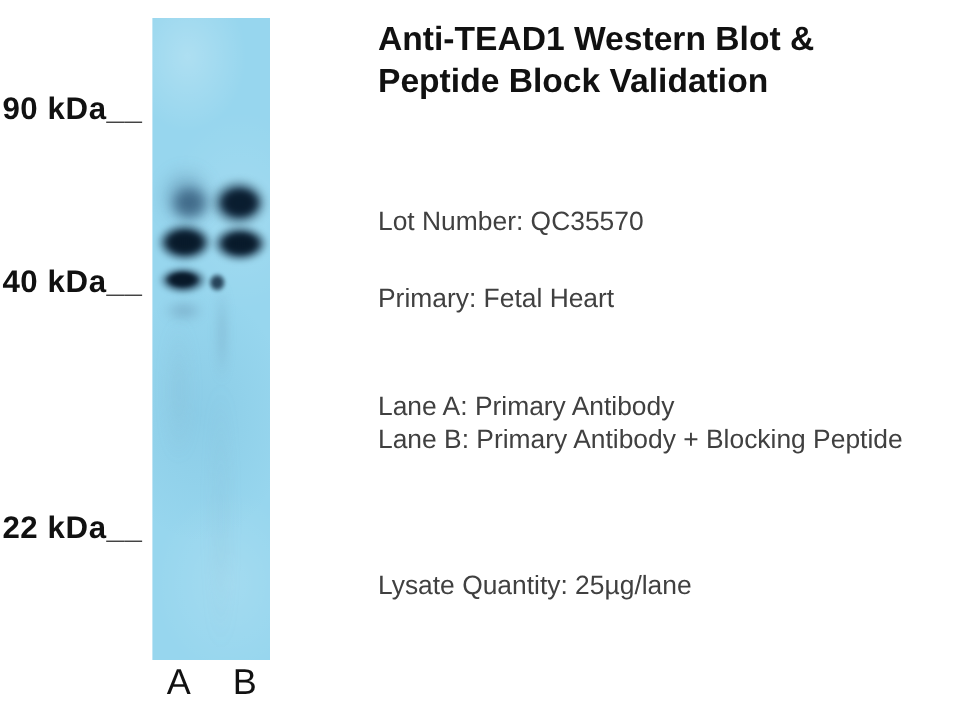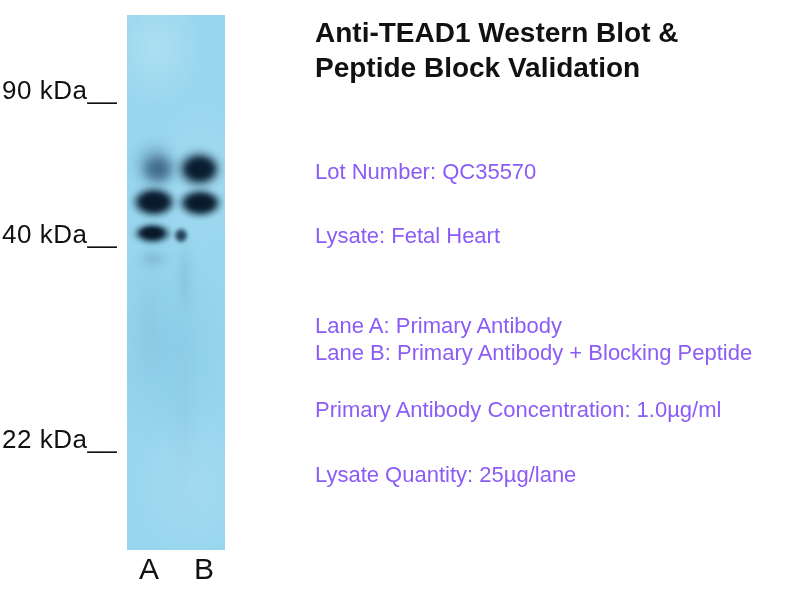--- a/index.html
+++ b/index.html
@@ -13,20 +13,21 @@
   }
   
   .marker{
     position:absolute;
     left:2px;
     font-size:26px;
     line-height:26px;
     color:#111;
     white-space:nowrap;
     letter-spacing:0.5px;
+    font-weight:bold;
   }
   
   #blot{
     position:absolute;
     left:127px;top:15px;
     width:98px;height:535px;
     background:
       radial-gradient(70px 90px at 30% 6%,  rgba(255,255,255,0.22), rgba(255,255,255,0) 70%),
       radial-gradient(90px 120px at 75% 30%, rgba(255,255,255,0.10), rgba(255,255,255,0) 70%),
       radial-gradient(100px 140px at 40% 62%, rgba(40,120,165,0.10), rgba(40,120,165,0) 75%),
@@ -45,21 +46,22 @@
   }
   #lane-label-a{left:139px;}
   #lane-label-b{left:194px;}
   
   .info-text{
     position:absolute;
     left:315px;
     font-size:22px;
     line-height:24px;
     white-space:nowrap;
-    color:#8b5cf6;
+    color:#404040;
+    margin-top:13px;
   }
   .title-line{
     position:absolute;
     left:315px;
     font-size:28px;
     line-height:30px;
     font-weight:bold;
     white-space:nowrap;
     color:#111;
     text-align:center;
@@ -92,19 +94,18 @@
       <div class="band" style="left: 50px; top: 300px; width: 14px; height: 230px; background: radial-gradient(closest-side, rgba(120, 160, 185, 0.12) 30%, rgba(0, 0, 0, 0) 100%); filter: blur(6px);"></div>
     </div>
 
   <div class="lane-label" id="lane-label-a">A</div>
   <div class="lane-label" id="lane-label-b">B</div>
 
   <div class="title-line" style="top:18px">Anti-TEAD1 Western Blot &amp;</div>
   <div class="title-line" style="top:53px">Peptide Block Validation</div>
 
   <div class="info-text" style="top:160px">Lot Number: QC35570</div>
-  <div class="info-text" style="top:224px">Lysate: Fetal Heart</div>
+  <div class="info-text" style="top:224px">Primary: Fetal Heart</div>
   <div class="info-text" style="top:341px">Lane B: Primary Antibody + Blocking Peptide</div>
   <div class="info-text" style="top:314px">Lane A: Primary Antibody</div>
-  <div class="info-text" style="top:398px">Primary Antibody Concentration: 1.0µg/ml</div>
   <div class="info-text" style="top:463px">Lysate Quantity: 25µg/lane</div>
 
 </div>
 
 </body></html>

